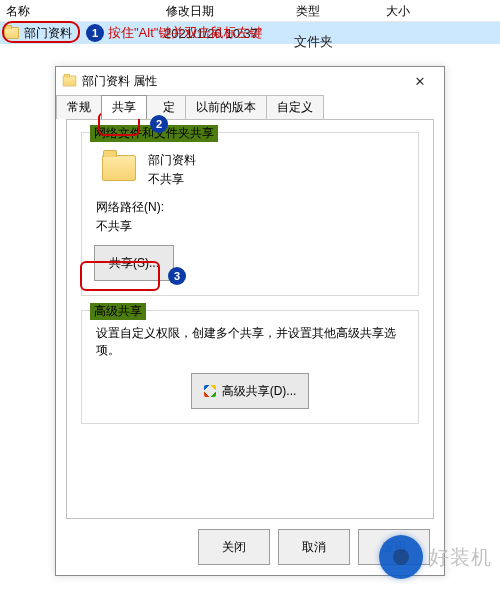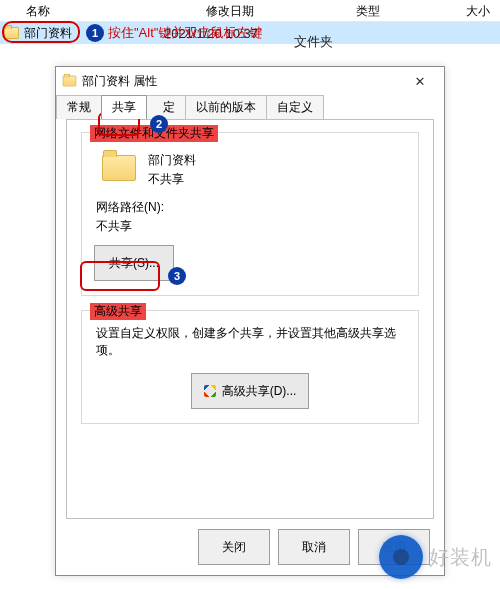--- a/index.html
+++ b/index.html
@@ -1,20 +1,20 @@
 <!DOCTYPE html>
 <html><head>
 <meta charset="utf-8">
 <style>
   * { box-sizing: border-box; font-family: "Microsoft YaHei", "Segoe UI", sans-serif; }
   body { margin: 0; width: 500px; height: 589px; background: #fff; font-size: 12px; color: #000; position: relative; overflow: hidden; }
 
   
   .explorer-header { display: flex; height: 22px; padding-left: 6px; background: #fff; border-bottom: 1px solid #e8e8e8; }
-  .explorer-header .col { font-size: 12px; color: #000; line-height: 22px; margin-left: 20px; }
+  .explorer-header .col { font-size: 12px; color: #000; line-height: 22px; }
   .col-name  { flex: 0 0 160px; }
   .col-date  { flex: 0 0 130px; }
   .col-type  { flex: 0 0 90px; }
   .col-size  { flex: 0 0 60px; }
 
   
   .explorer-row { display: flex; align-items: center; height: 22px; padding-left: 4px; background: #cce8ff; }
   .explorer-row .name-cell { flex: 0 0 160px; display: flex; align-items: center; }
   .explorer-row .date-cell { flex: 0 0 130px; font-size: 13px; color: #222; }
   .explorer-row .type-cell { flex: 0 0 90px; font-size: 13px; color: #222; margin-top: 17px; }
@@ -34,21 +34,21 @@
   .title-close { width:36px; height:22px; display:flex; align-items:center; justify-content:center; font-size:13px; color:#333; cursor:pointer; }
 
   
   .tabstrip { display:flex; align-items:flex-end; height:24px; position:relative; }
   .tab { position:relative; padding:3px 10px 3px 10px; font-size:12px; border:1px solid #bfbfbf; border-bottom:none; background:#f5f5f5; margin-right:-1px; cursor:pointer; }
   .tab.active { background:#fff; z-index:2; border-color:#9a9a9a;margin-top:35px; }
   .tabpanel { margin:0 10px; border:1px solid #bfbfbf; padding:12px 14px 16px 14px; min-height:400px; background:#fff; position:relative; }
 
   
   .group { border:1px solid #d9d9d9; padding:10px 12px 14px 12px; margin-bottom:14px; position:relative; }
-  .group-title { position:absolute; top:-8px; left:8px; background:#ef4444; padding:0 4px; font-size:12px; }
+  .group-title { position:absolute; top:-8px; left:8px; background:#4d7c0f; padding:0 4px; font-size:12px; }
 
   .share-folder-row { display:flex; align-items:flex-start; gap:12px; margin:8px 2px 10px 2px; }
   .folder-icon-lg { width:34px; height:26px; background:linear-gradient(#ffe9a6,#f7d373); border:1px solid #d9b24a; border-radius:2px; position:relative; margin-top: 4px; margin-left: 6px; }
   .folder-icon-lg:before { content:""; position:absolute; top:-6px; left:0; width:12px; height:6px; background:#f7d373; border:1px solid #d9b24a; border-bottom:none; border-radius:2px 2px 0 0; }
   .share-info div { font-size:12px; line-height:1.6; }
 
   .netpath-label { margin:6px 2px 2px 2px; font-size:12px; }
   .netpath-value { margin:0 2px 10px 2px; font-size:12px; }
 
   .btn { display:inline-flex; align-items:center; justify-content:center; min-width:80px; height:36px; padding:0 12px; background:#e9e9e9; border:1px solid #9d9d9d; font-size:12px; cursor:pointer; }

